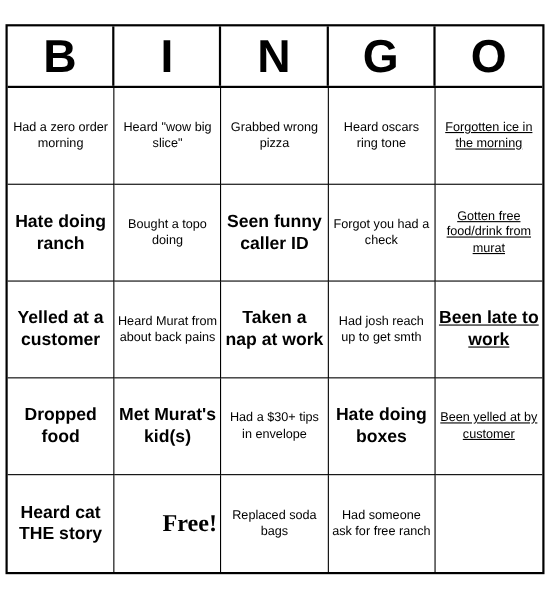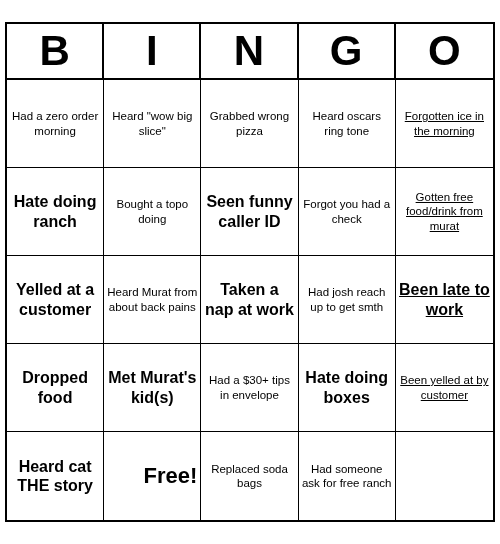--- a/index.html
+++ b/index.html
@@ -64,20 +64,21 @@
       font-family: Arial, sans-serif;
     }
     .cell-text.large {
       font-size: 16px;
       font-weight: bold;
       line-height: 1.2;
     }
     .cell-text.free {
       font-size: 22px;
       font-weight: bold;
+      font-family: Liberation Serif, serif;
     }
   </style>
 </head>
 <body>
 
 <div class="bingo-card">
   <div class="bingo-header">
   <div class="bingo-letter">B</div>
       <div class="bingo-letter">I</div>
       <div class="bingo-letter">N</div>

